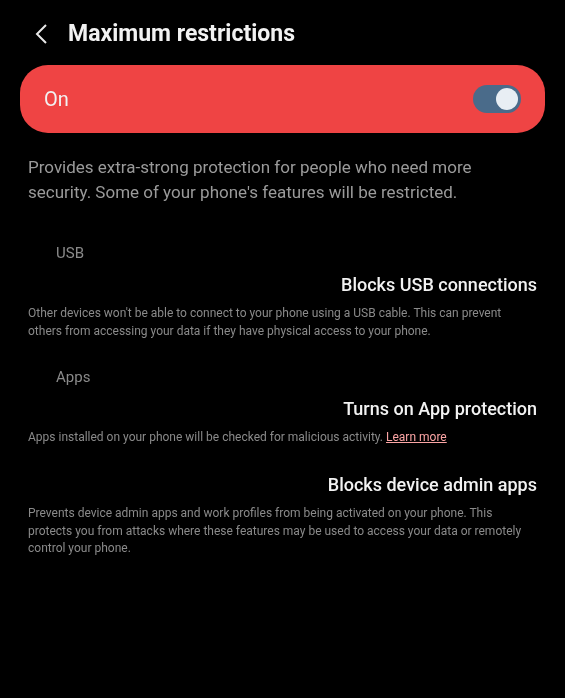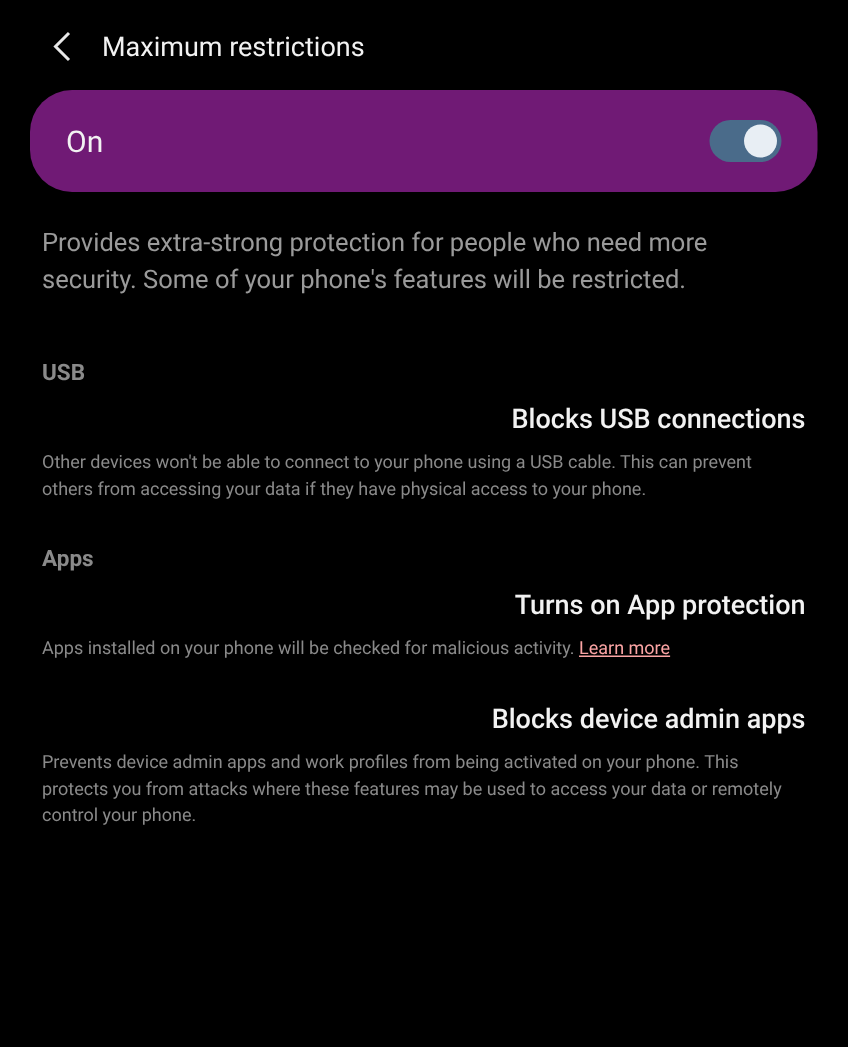--- a/index.html
+++ b/index.html
@@ -32,26 +32,26 @@
       margin-right: 16px;
     }
     .back-icon svg {
       width: 14px;
       height: 22px;
       stroke: #e8e8e8;
       stroke-width: 2;
       fill: none;
     }
     .page-title {
-      font-size: 18px;
-      font-weight: 400;
+      font-size: 23px;
+      font-weight: 700;
       color: #f2f2f2;
     }
     .toggle-card {
-      background: #701a75;
+      background: #ef4444;
       border-radius: 28px;
       padding: 20px 24px;
       display: flex;
       align-items: center;
       justify-content: space-between;
       margin-bottom: 22px;
     }
     .toggle-label {
       font-size: 20px;
       font-weight: 400;
@@ -79,22 +79,23 @@
     }
     .description {
       font-size: 17px;
       line-height: 1.45;
       color: #9a9a9a;
       margin-bottom: 40px;
     }
     .section-label {
       font-size: 15px;
       color: #8a8a8a;
-      font-weight: 700;
+      font-weight: 400;
       margin-bottom: 12px;
+      margin-left: 28px;
     }
     .setting-title {
       font-size: 18px;
       font-weight: 500;
       color: #f2f2f2;
       margin-bottom: 10px;
       text-align: right;
     }
     .setting-desc {
       font-size: 12px;

